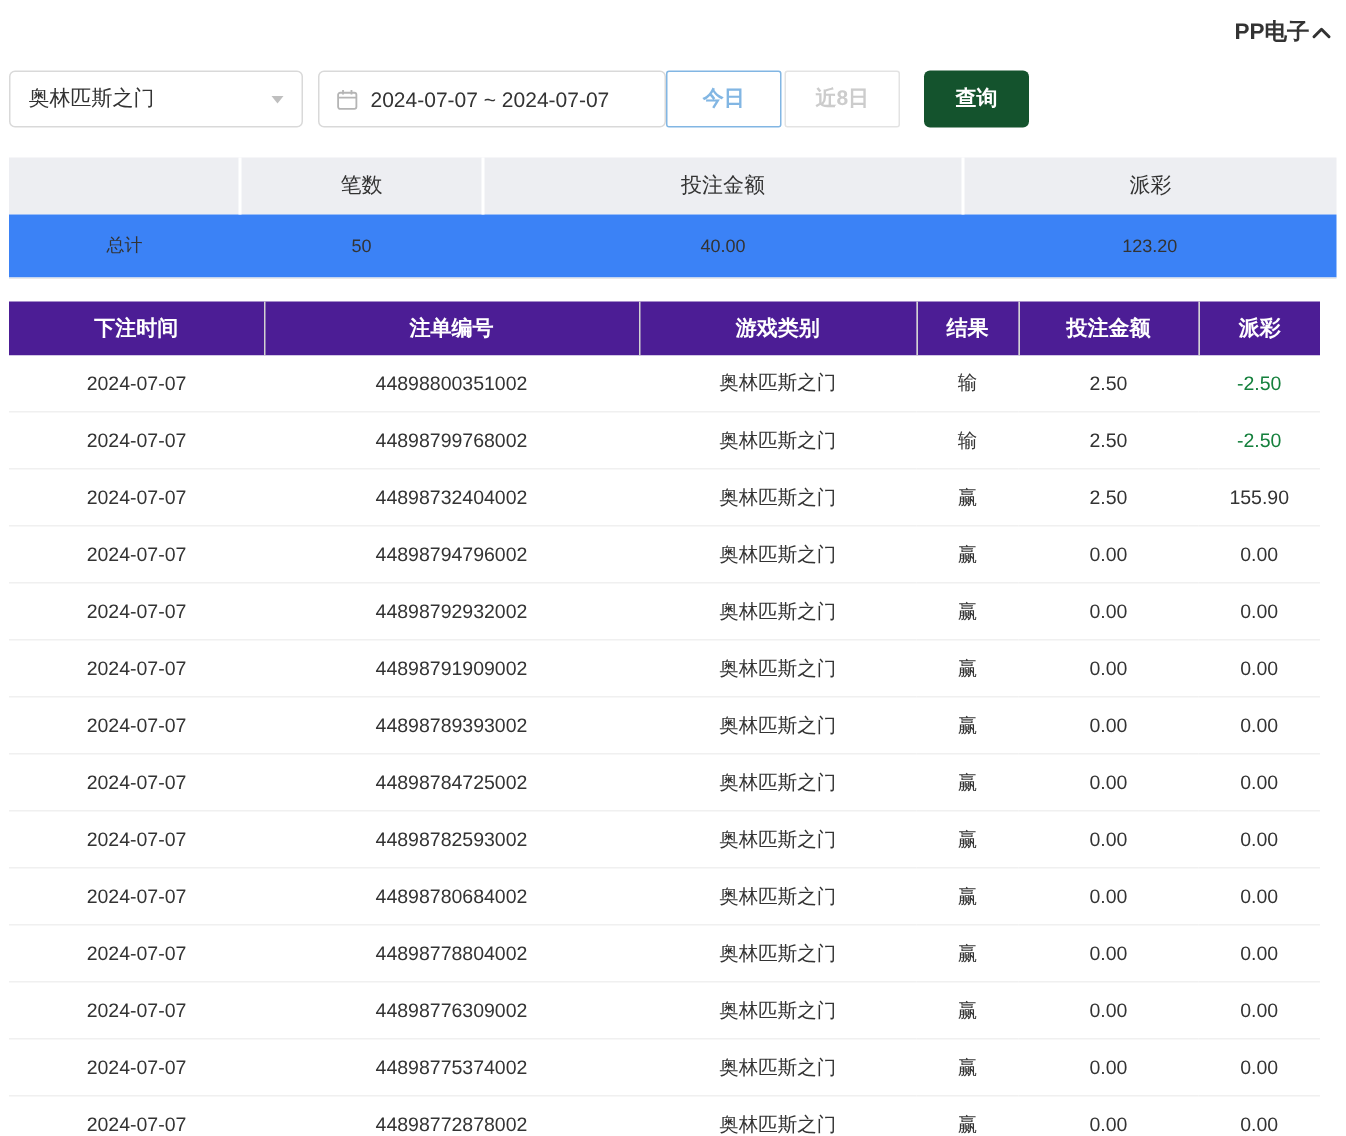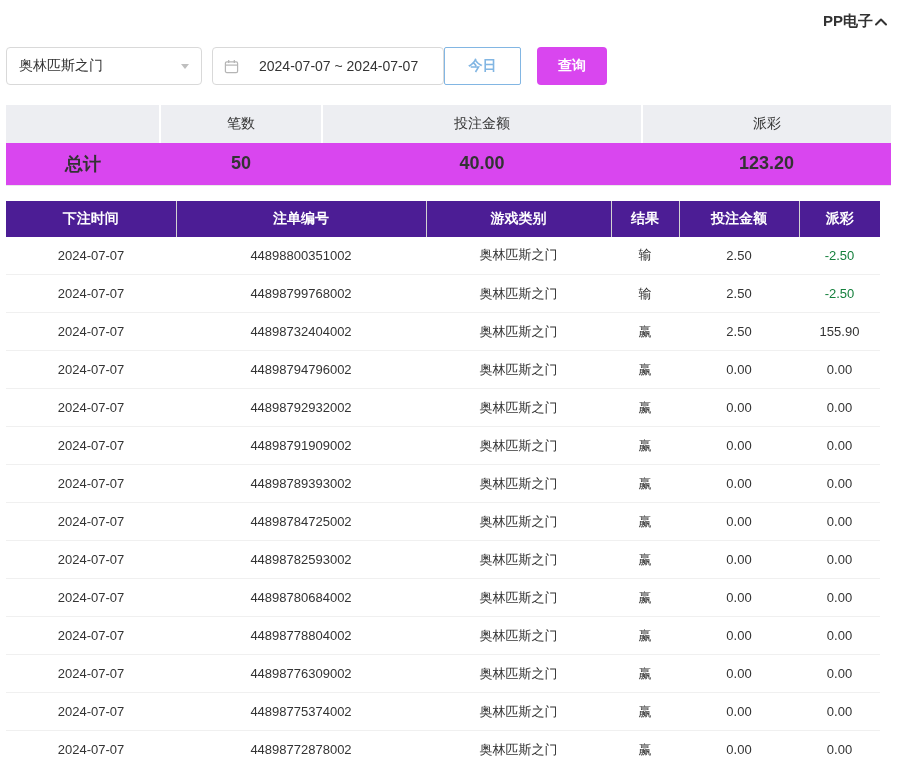--- a/index.html
+++ b/index.html
@@ -29,52 +29,52 @@
   }
   .caret-down {
     width: 0; height: 0;
     border-top: 5px solid #bfbfbf;
     border-left: 4px solid transparent;
     border-right: 4px solid transparent;
   }
   .date-input {
     margin-left: 10px; width: 232px; height: 38px;
     border: 1px solid #d9d9d9; border-radius: 4px;
-    display: flex; align-items: center; gap: 20px;
+    display: flex; align-items: center; gap: 8px;
     padding: 0 11px; font-size: 14px; background: #fff; cursor: text;
   }
   .quick-group { display: flex; margin-left: 0; gap: 2px; }
   .btn-quick {
     width: 77px; height: 38px; background: #fff;
     border: 1px solid #e3e3e3; color: #cccccc;
     font-size: 14px; font-weight: bold; border-radius: 2px;
     font-family: "Liberation Sans", sans-serif; cursor: pointer;
   }
   .btn-quick.active { border-color: #82b6e3; color: #82b6e3; }
   .btn-search {
     margin-left: 16px; width: 70px; height: 38px;
-    background: #d946ef; border: none; color: #ffffff;
+    background: #14532d; border: none; color: #ffffff;
     font-size: 14px; font-weight: bold; border-radius: 4px;
     font-family: "Liberation Sans", sans-serif; cursor: pointer;
   }
 
   
   table { border-collapse: collapse; table-layout: fixed; }
 
   
   .summary-table { width: 100%; }
   .summary-table th {
     background: #edeef2; height: 38px; font-weight: normal;
     font-size: 14px; color: #333; text-align: center;
     border-right: 2px solid #ffffff;
   }
   .summary-table th:last-child { border-right: none; }
   .summary-table td {
-    height: 42px; text-align: center; font-size: 18px;
-    border-bottom: 1px solid #e9e9e9; background: #d946ef; font-weight: bold;
+    height: 42px; text-align: center; font-size: 12px;
+    border-bottom: 1px solid #e9e9e9; background: #3b82f6;
   }
 
   
   .main-table { width: calc(100% - 11px); margin-top: 15px; }
   .main-table th {
     background: #4c1d95; color: #ffffff; height: 36px;
     font-size: 14px; font-weight: bold; text-align: center;
     border-right: 1px solid #d2d2d2;
   }
   .main-table th:last-child { border-right: none; }
@@ -109,20 +109,21 @@
         <rect x="1.5" y="3" width="13" height="11.5" rx="1.5" stroke="#b5b5b5" fill="none" stroke-width="1.3"></rect>
         <line x1="1.5" y1="6.5" x2="14.5" y2="6.5" stroke="#b5b5b5" stroke-width="1.3"></line>
         <line x1="5" y1="1" x2="5" y2="4.2" stroke="#b5b5b5" stroke-width="1.3"></line>
         <line x1="11" y1="1" x2="11" y2="4.2" stroke="#b5b5b5" stroke-width="1.3"></line>
       </svg>
       <span>2024-07-07 ~ 2024-07-07</span>
     </div>
 
     <div class="quick-group">
       <button class="btn-quick active">今日</button>
+      <button class="btn-quick">近8日</button>
     </div>
 
     <button class="btn-search">查询</button>
   </div>
 
   <table class="summary-table">
     <colgroup>
         <col style="width:154px">
         <col style="width:162px">
         <col style="width:320px">

